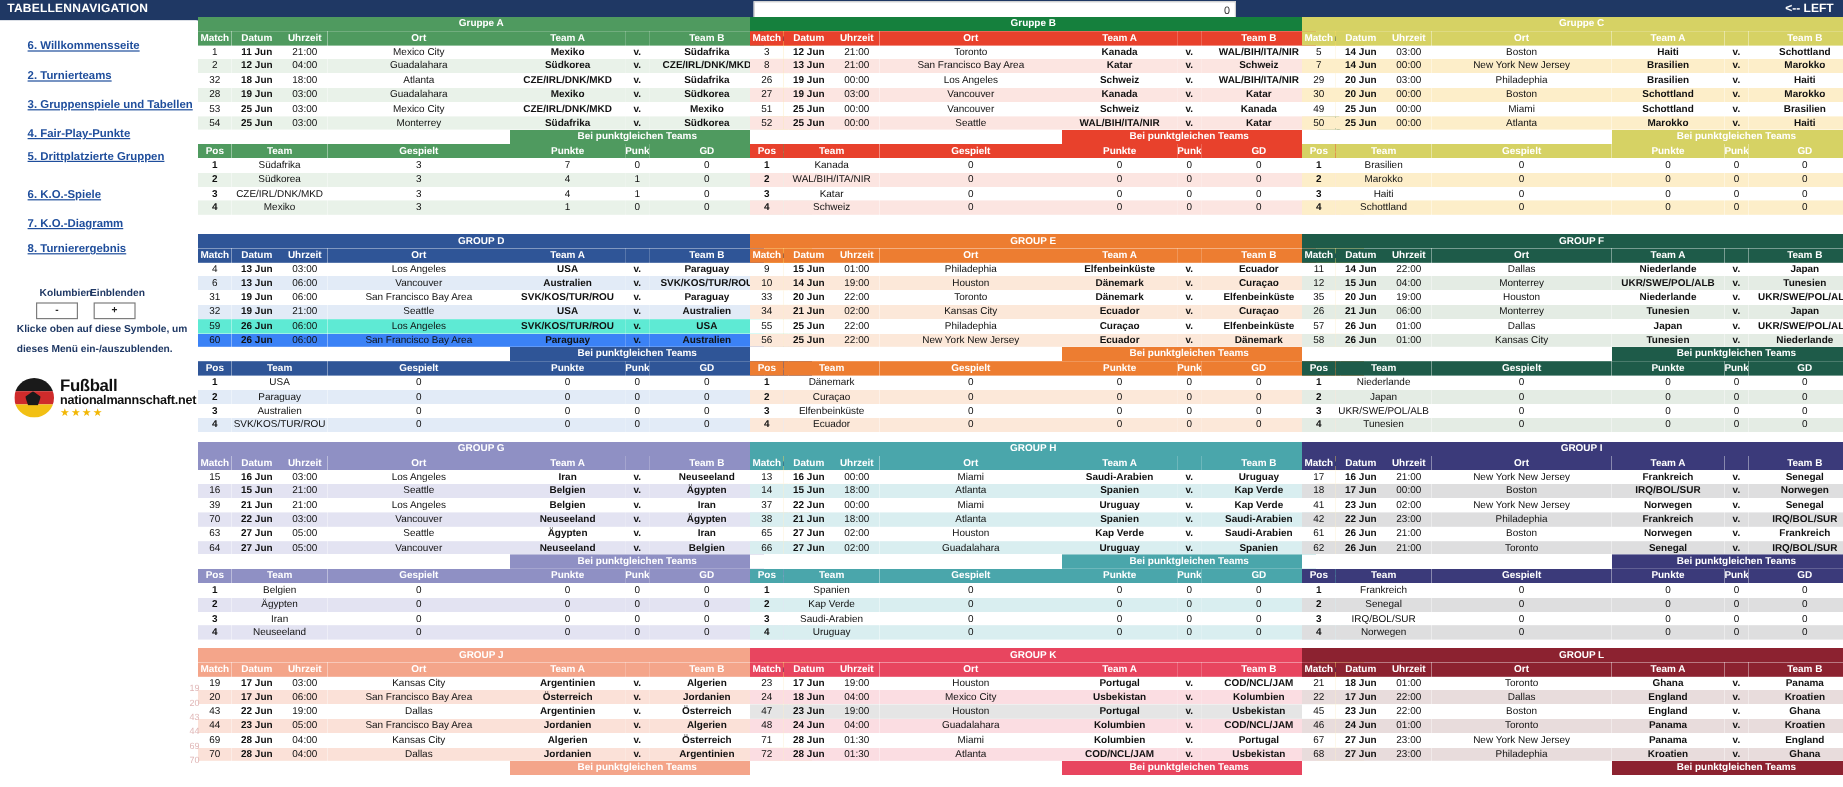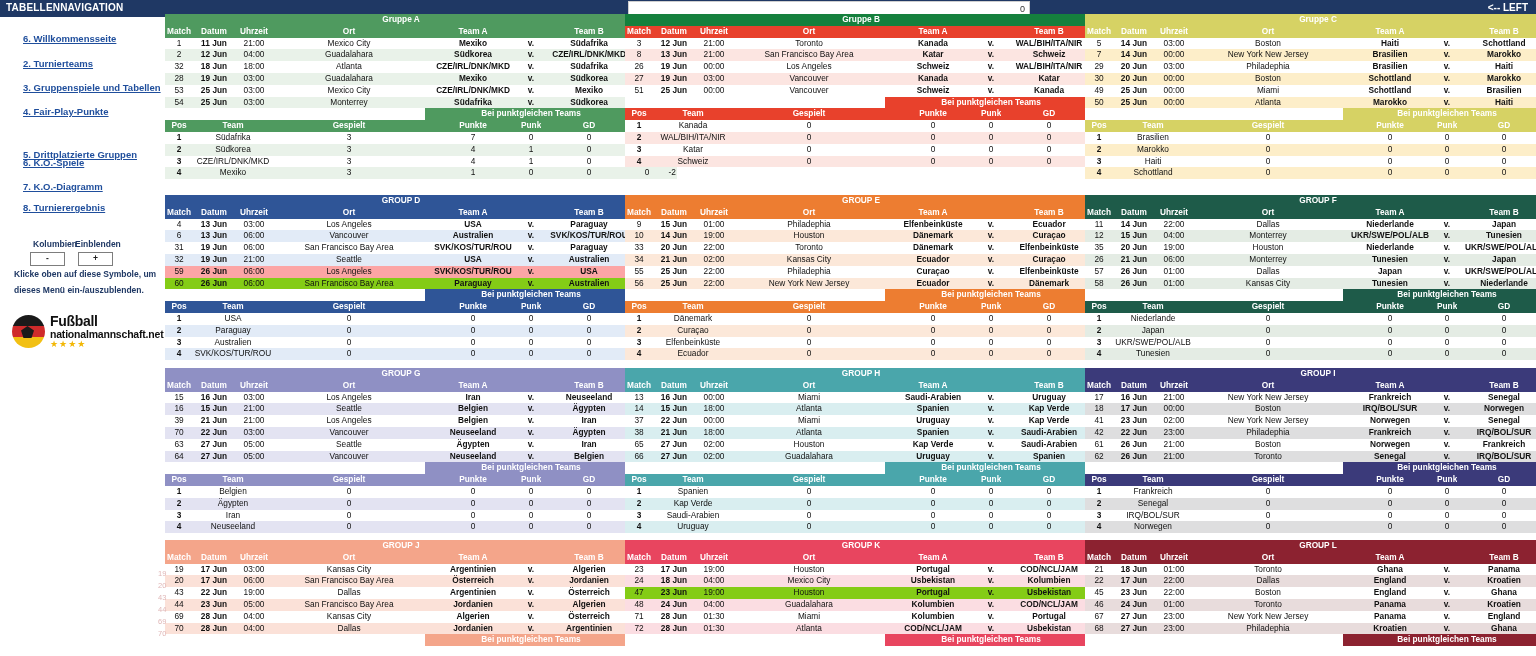--- a/index.html
+++ b/index.html
@@ -77,21 +77,21 @@
   </div>
   <div class="formulabar">
     <div class="val">0</div>
   </div>
 
   <div class="sidebar">
     <a class="navlink" style="top:16px">6. Willkommensseite</a>
     <a class="navlink" style="top:41px">2. Turnierteams</a>
     <a class="navlink" style="top:65px">3. Gruppenspiele und Tabellen</a>
     <a class="navlink" style="top:89px">4. Fair-Play-Punkte</a>
-    <a class="navlink" style="top:132px">5. Drittplatzierte Gruppen</a>
+    <a class="navlink" style="top:108px">5. Drittplatzierte Gruppen</a>
     <a class="navlink" style="top:140px">6. K.O.-Spiele</a>
     <a class="navlink" style="top:164px">7. K.O.-Diagramm</a>
     <a class="navlink" style="top:185px">8. Turnierergebnis</a>
 
     <div class="toggleWrap">
       <div class="toggleLabels">
         <span class="lbl-aus">Kolumbien</span>
         <span class="lbl-ein">Einblenden</span>
       </div>
       <div class="btnrow">
@@ -334,32 +334,32 @@
                 <td>32</td>
                 <td class="datecell">19 Jun</td>
                 <td>21:00</td>
                 <td>Seattle</td>
                 <td class="teamcell">USA</td>
                 <td class="vcell">v.</td>
                 <td class="teamcell">Australien</td>
                 <td class="inCellPlain "></td>
                 <td class="inCellPlain"></td>
               </tr>
-              <tr style="background:#fca5a5">
+              <tr style="background:#5eead4">
                 <td>59</td>
                 <td class="datecell">26 Jun</td>
                 <td>06:00</td>
                 <td>Los Angeles</td>
                 <td class="teamcell">SVK/KOS/TUR/ROU</td>
                 <td class="vcell">v.</td>
                 <td class="teamcell">USA</td>
                 <td class="inCellPlain "></td>
                 <td class="inCellPlain"></td>
               </tr>
-              <tr style="background:#84cc16">
+              <tr style="background:#3b82f6">
                 <td>60</td>
                 <td class="datecell">26 Jun</td>
                 <td>06:00</td>
                 <td>San Francisco Bay Area</td>
                 <td class="teamcell">Paraguay</td>
                 <td class="vcell">v.</td>
                 <td class="teamcell">Australien</td>
                 <td class="inCellPlain "></td>
                 <td class="inCellPlain"></td>
               </tr>
@@ -753,20 +753,33 @@
                 <td>51</td>
                 <td class="datecell">25 Jun</td>
                 <td>00:00</td>
                 <td>Vancouver</td>
                 <td class="teamcell">Schweiz</td>
                 <td class="vcell">v.</td>
                 <td class="teamcell">Kanada</td>
                 <td class="inCellPlain "></td>
                 <td class="inCellPlain"></td>
               </tr>
+              <tr style="background:#fce5e1">
+                <td>52</td>
+                <td class="datecell">25 Jun</td>
+                <td>00:00</td>
+                <td>Seattle</td>
+                <td class="teamcell">WAL/BIH/ITA/NIR</td>
+                <td class="vcell">v.</td>
+                <td class="teamcell">Katar</td>
+                <td class="inCellPlain selcell">
+                  <span class="selbox"></span>
+                </td>
+                <td class="inCellPlain"></td>
+              </tr>
               <tr>
                 <td colspan="4" class="wht"></td>
                 <td colspan="3" class="eqHdr" style="background:#e8412c">Bei punktgleichen Teams</td>
                 <td colspan="2" class="wht"></td>
               </tr>
               <tr>
                 <td class="hdr" style="background:#e8412c">Pos</td>
                 <td colspan="2" class="hdr" style="background:#e8412c">Team</td>
                 <td class="hdr" style="background:#e8412c">Gespielt</td>
                 <td class="hdr" style="background:#e8412c">Punkte</td>
@@ -1165,21 +1178,21 @@
                 <td>24</td>
                 <td class="datecell">18 Jun</td>
                 <td>04:00</td>
                 <td>Mexico City</td>
                 <td class="teamcell">Usbekistan</td>
                 <td class="vcell">v.</td>
                 <td class="teamcell">Kolumbien</td>
                 <td class="inCellPlain "></td>
                 <td class="inCellPlain"></td>
               </tr>
-              <tr style="background:#84cc16">
+              <tr style="background:#e5e5e5">
                 <td>47</td>
                 <td class="datecell">23 Jun</td>
                 <td>19:00</td>
                 <td>Houston</td>
                 <td class="teamcell">Portugal</td>
                 <td class="vcell">v.</td>
                 <td class="teamcell">Usbekistan</td>
                 <td class="inCellPlain "></td>
                 <td class="inCellPlain"></td>
               </tr>

